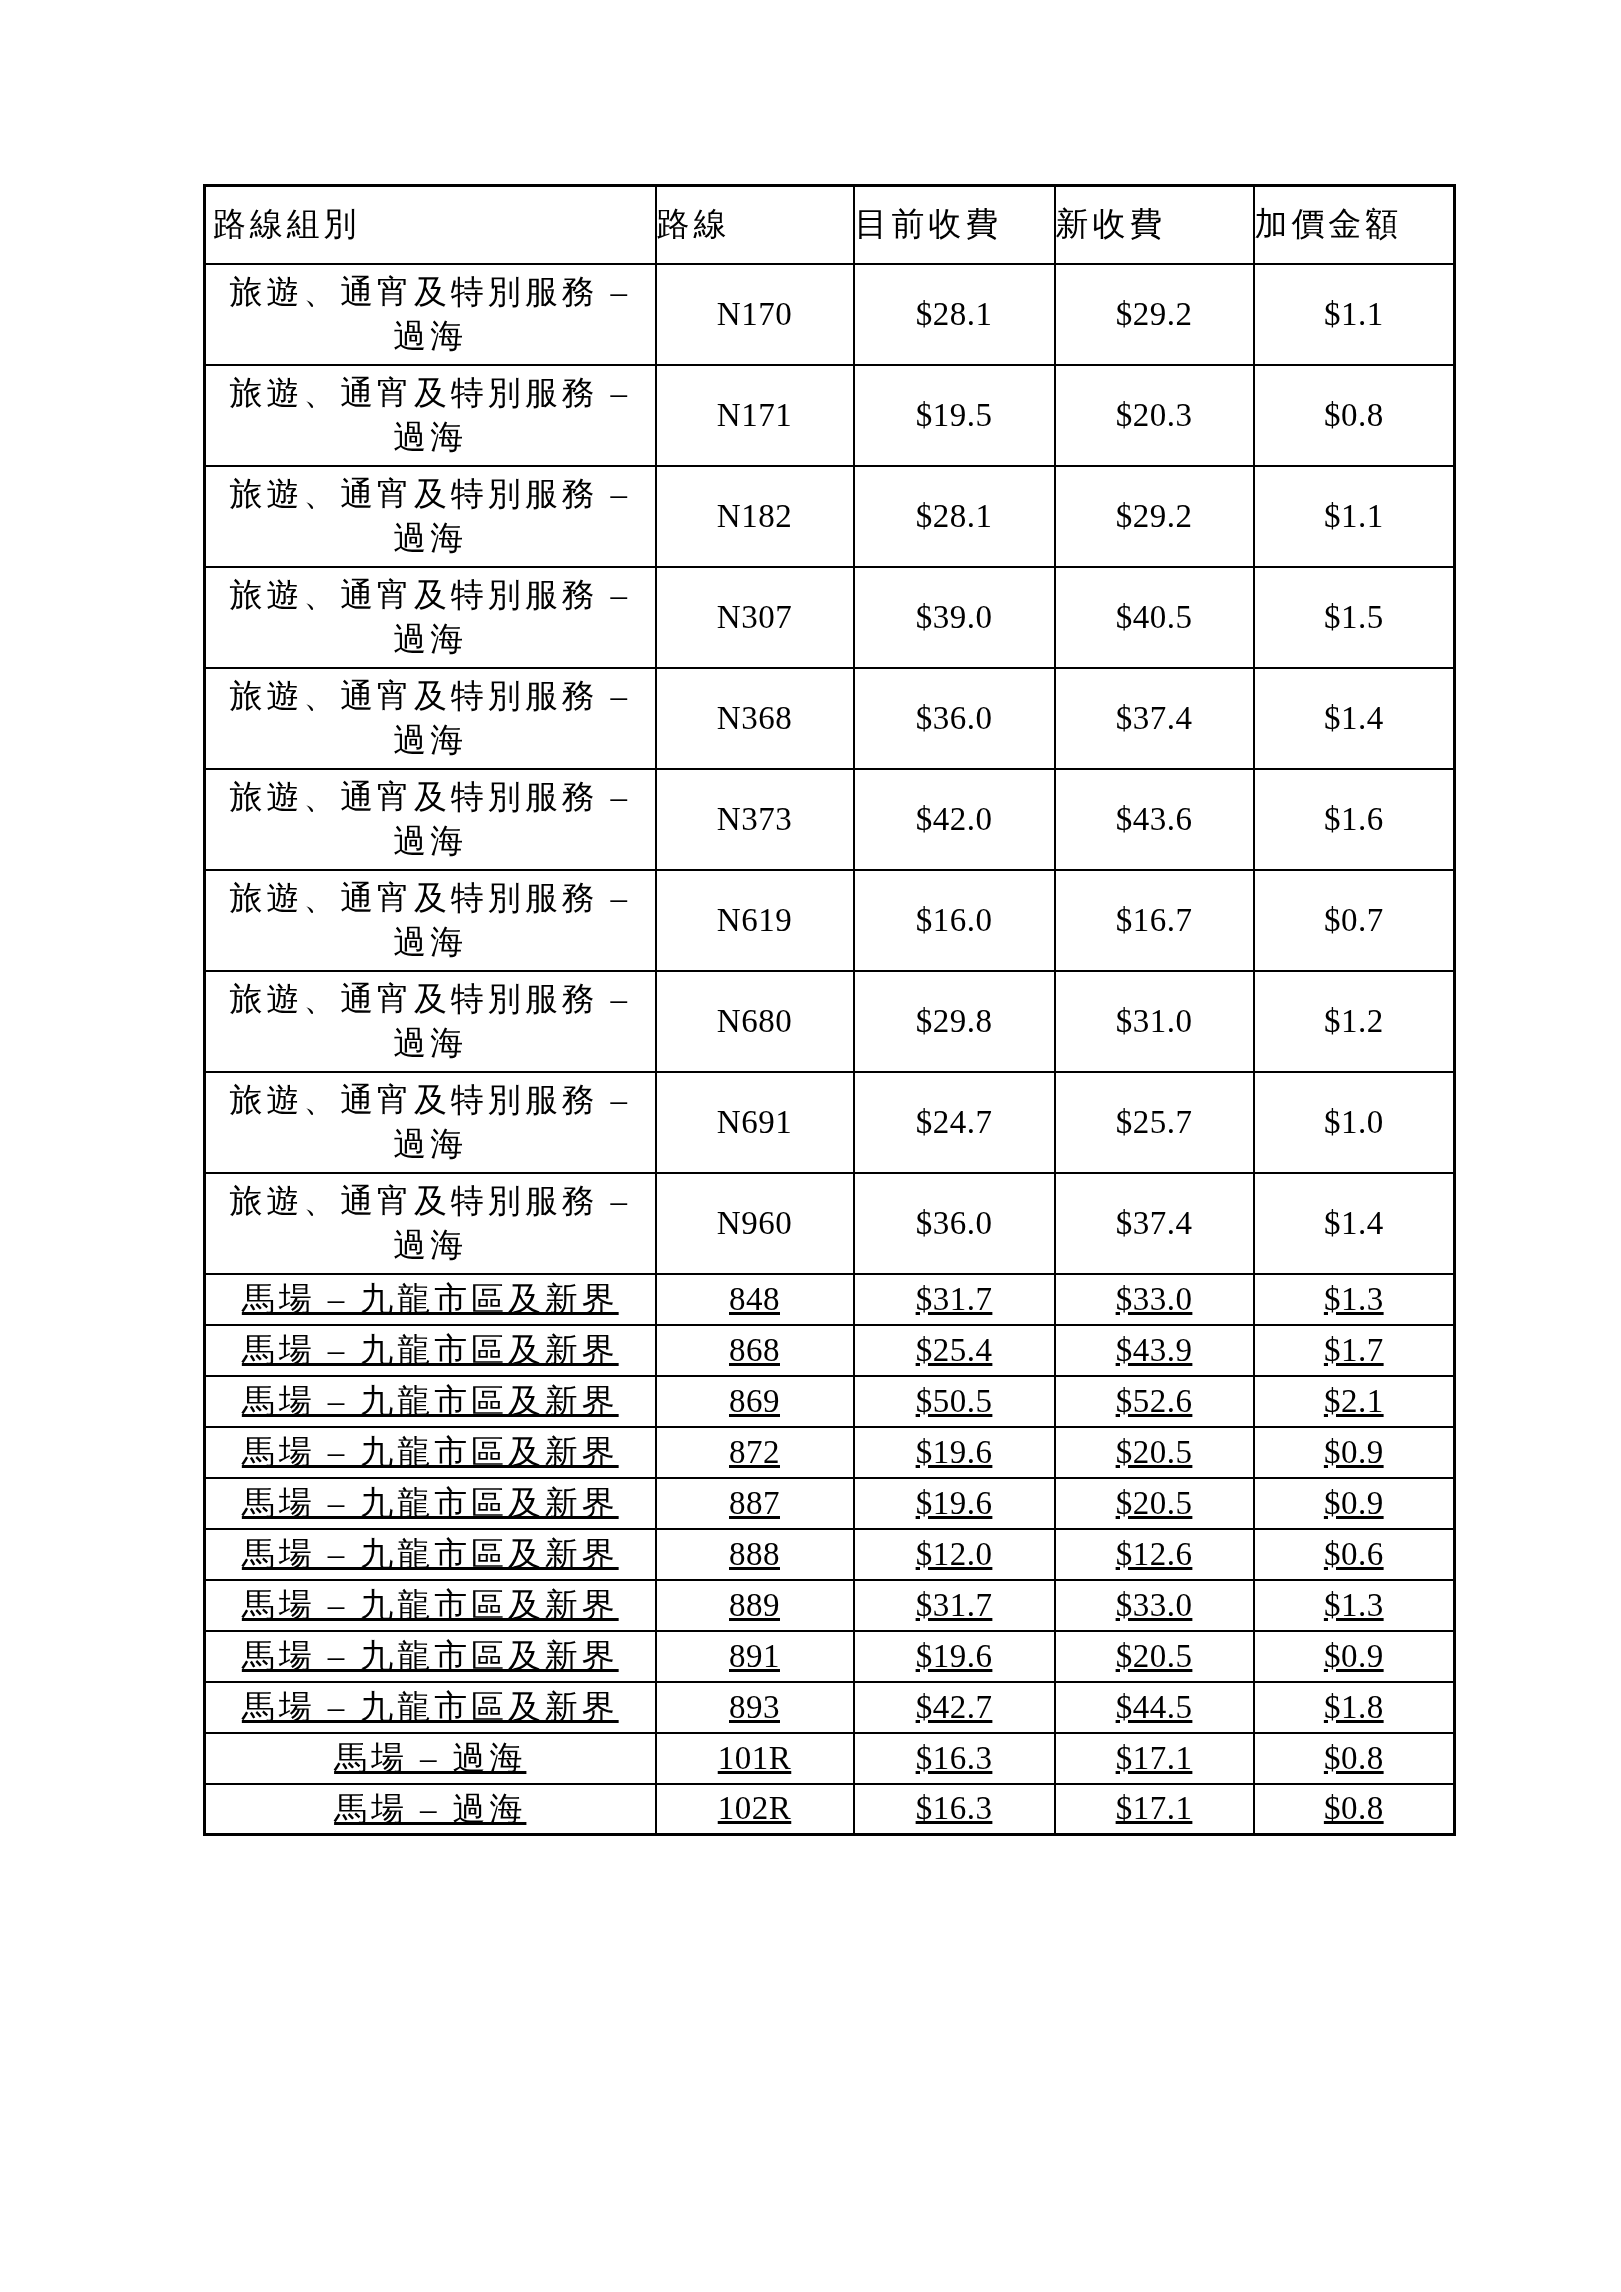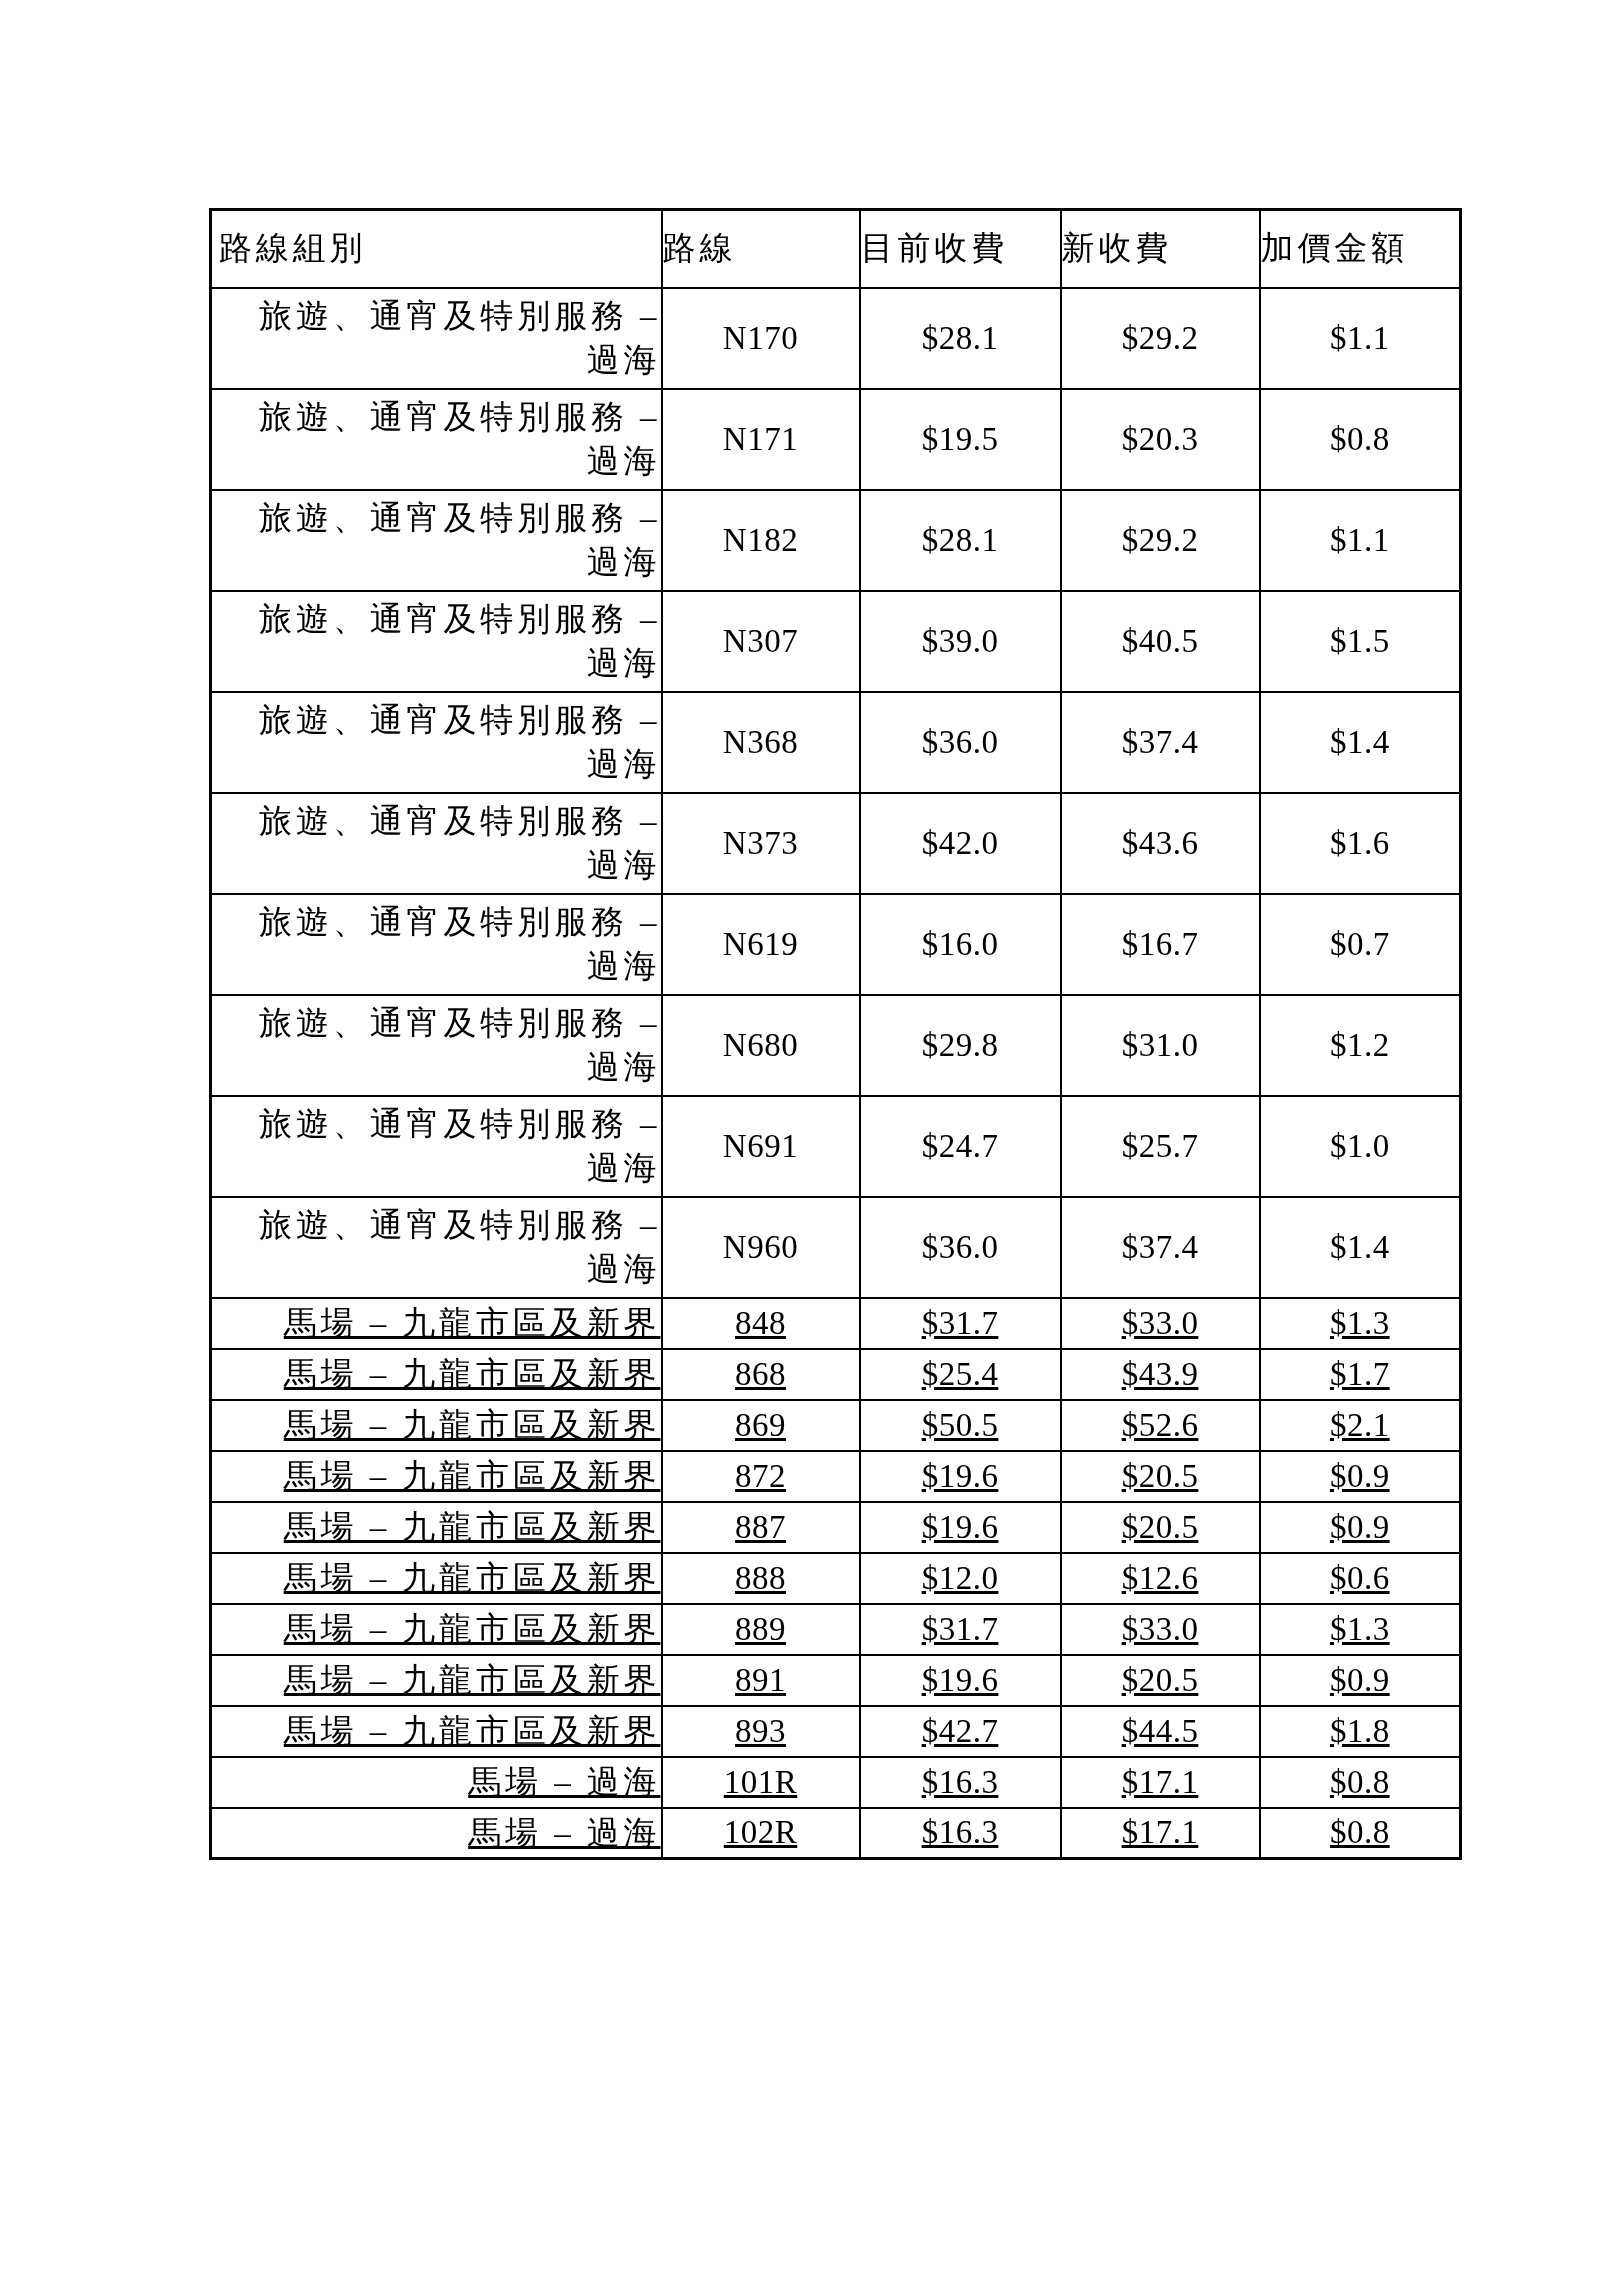--- a/index.html
+++ b/index.html
@@ -16,44 +16,43 @@
     overflow: hidden;
   }
   .page {
     position: absolute;
     inset: 0;
     background: #ffffff;
   }
   table.fare-table {
     position: absolute;
     left: 203px;
-    top: 208px;
+    top: 184px;
     width: 1250px;
     border-collapse: collapse;
     table-layout: fixed;
     border: 3.9px solid #000000;
-    margin-left: 6px;
   }
   .fare-table th,
   .fare-table td {
     border-left: 2px solid #000000;
     border-right: 2px solid #000000;
     border-top: 2.9px solid #000000;
     border-bottom: 2.9px solid #000000;
     font-size: 33px;
     font-weight: normal;
     padding: 0;
     overflow: hidden;
     vertical-align: middle;
   }
   tr.h-header { height: 78px; }
   tr.h-tall   { height: 101px; }
   tr.h-short  { height: 51px; text-decoration: underline; }
   .c-group {
-    text-align: right;
+    text-align: center;
     padding-left: 6.9px;
     padding-right: 3.9px;
     letter-spacing: 3.9px;
     white-space: pre-line;
     line-height: 44px;
   }
   .c-num {
     text-align: center;
     letter-spacing: 0.5px;
   }

